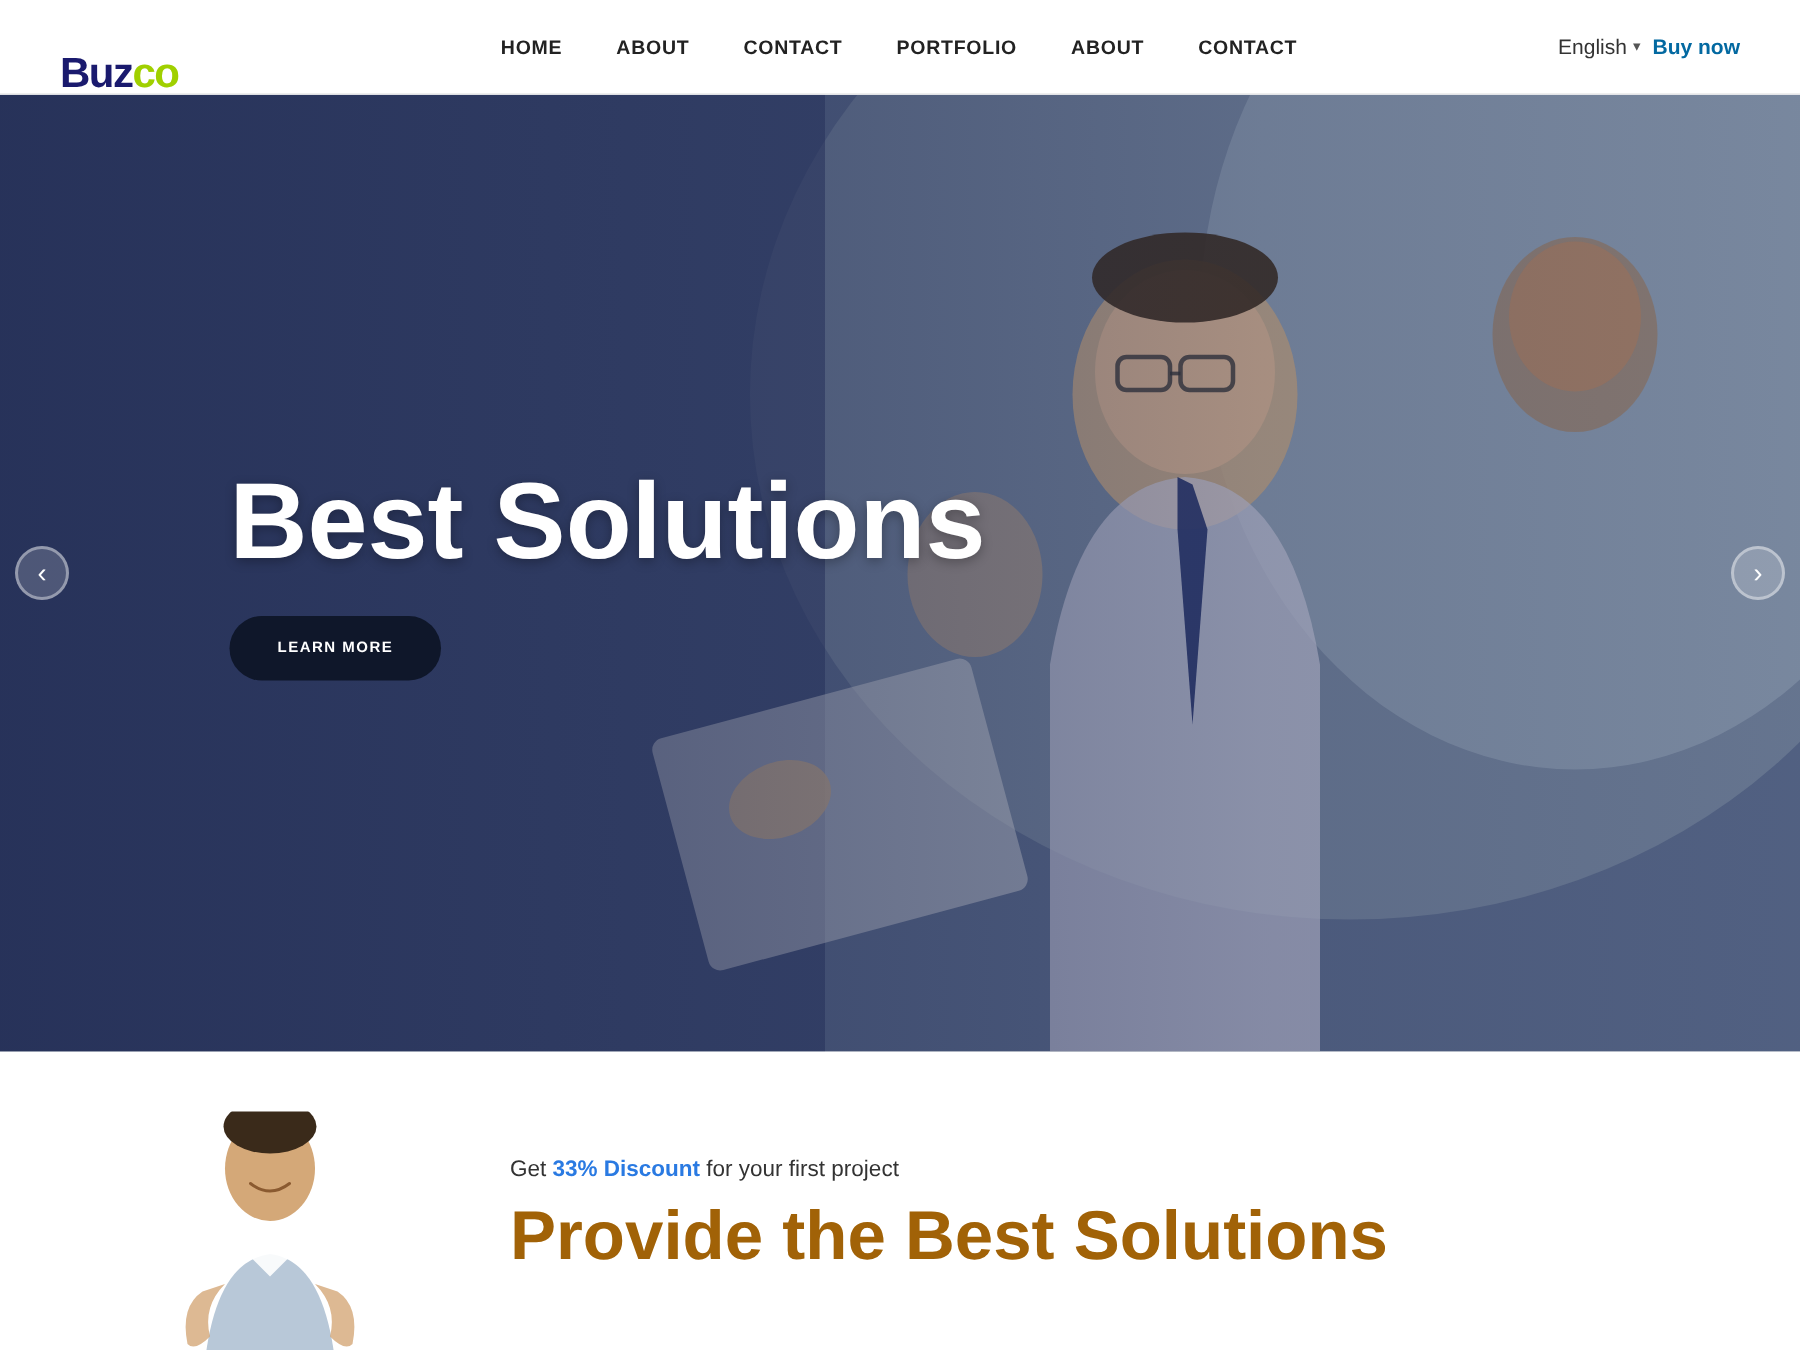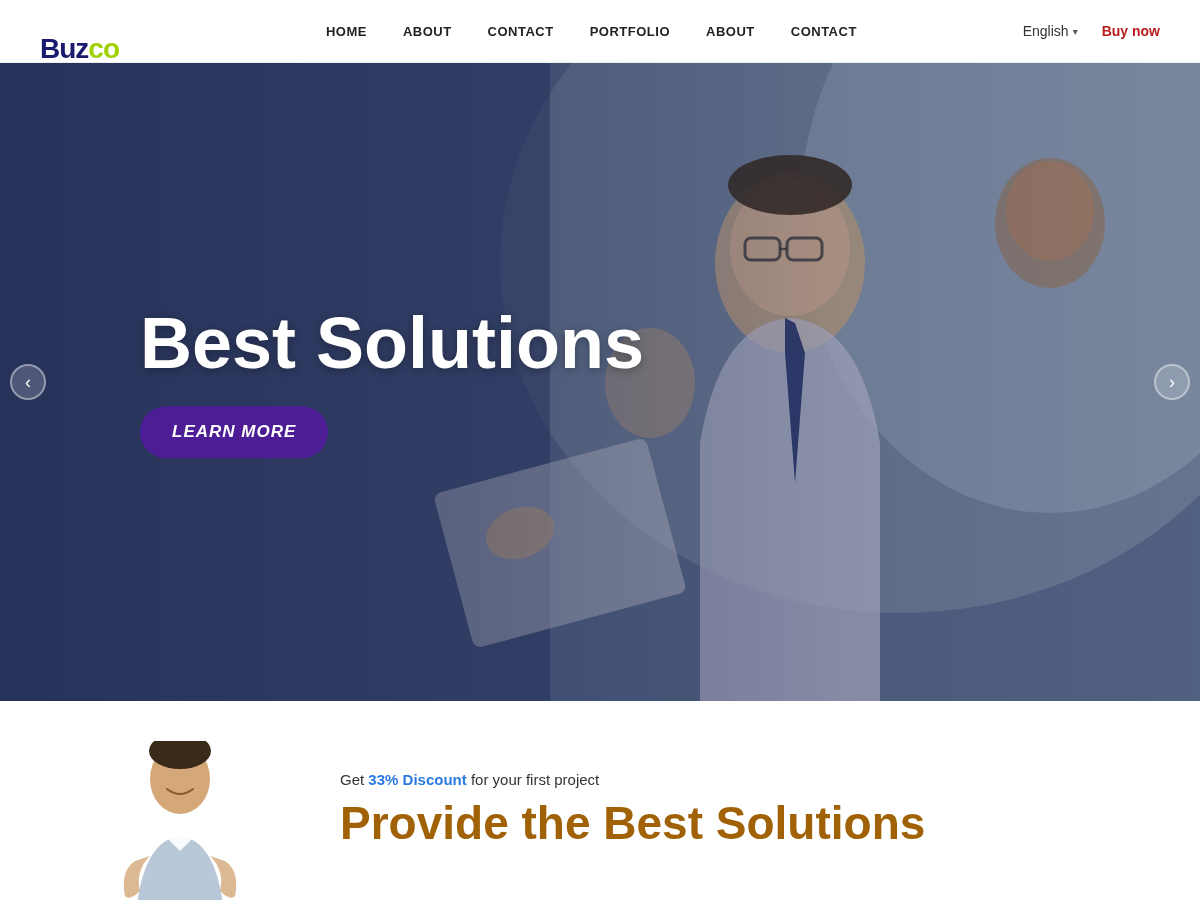--- a/index.html
+++ b/index.html
@@ -34,38 +34,38 @@
     nav a {
       text-decoration: none;
       font-size: 13px;
       font-weight: 700;
       color: #222;
       letter-spacing: 0.5px;
     }
     .header-right {
       display: flex;
       align-items: center;
-      gap: 24px;
+      gap: 8px;
     }
     .lang-selector {
       display: flex;
       align-items: center;
       gap: 4px;
       font-size: 14px;
       color: #333;
       cursor: pointer;
     }
     .lang-selector .chevron {
       font-size: 10px;
       color: #555;
     }
     .buy-now {
       font-size: 14px;
       font-weight: 700;
-      color: #b91c1c;
+      color: #0369a1;
       text-decoration: none;
     }
 
     
     .hero {
       position: relative;
       width: 1200px;
       height: 638px;
       overflow: hidden;
     }
@@ -94,21 +94,21 @@
       content: '';
       position: absolute;
       inset: 0;
       background: 
         radial-gradient(ellipse at 75% 55%, rgba(180, 160, 130, 0.6) 0%, transparent 40%),
         radial-gradient(ellipse at 85% 35%, rgba(160, 140, 120, 0.5) 0%, transparent 30%),
         radial-gradient(ellipse at 60% 70%, rgba(120, 100, 80, 0.4) 0%, transparent 35%);
     }
     .hero-content {
       position: absolute;
-      left: 140px;
+      left: 153px;
       top: 50%;
       transform: translateY(-50%);
       z-index: 3;
       max-width: 580px;
     }
     .hero-title {
       font-size: 72px;
       font-weight: 900;
       color: #fff;
       line-height: 1.05;
@@ -117,31 +117,30 @@
     }
     .hero-desc {
       font-size: 15px;
       color: rgba(255,255,255,0.92);
       line-height: 1.65;
       margin-bottom: 36px;
       max-width: 480px;
     }
     .learn-more-btn {
       display: inline-block;
-      background: #4c1d95;
+      background: #0f172a;
       color: #fff;
-      font-size: 17px;
+      font-size: 10px;
       font-weight: 700;
       letter-spacing: 1px;
       padding: 16px 32px;
       border-radius: 30px;
       text-decoration: none;
       border: none;
       cursor: pointer;
-      font-style: italic;
     }
 
     
     .carousel-arrow {
       position: absolute;
       top: 50%;
       transform: translateY(-50%);
       z-index: 5;
       width: 36px;
       height: 36px;

